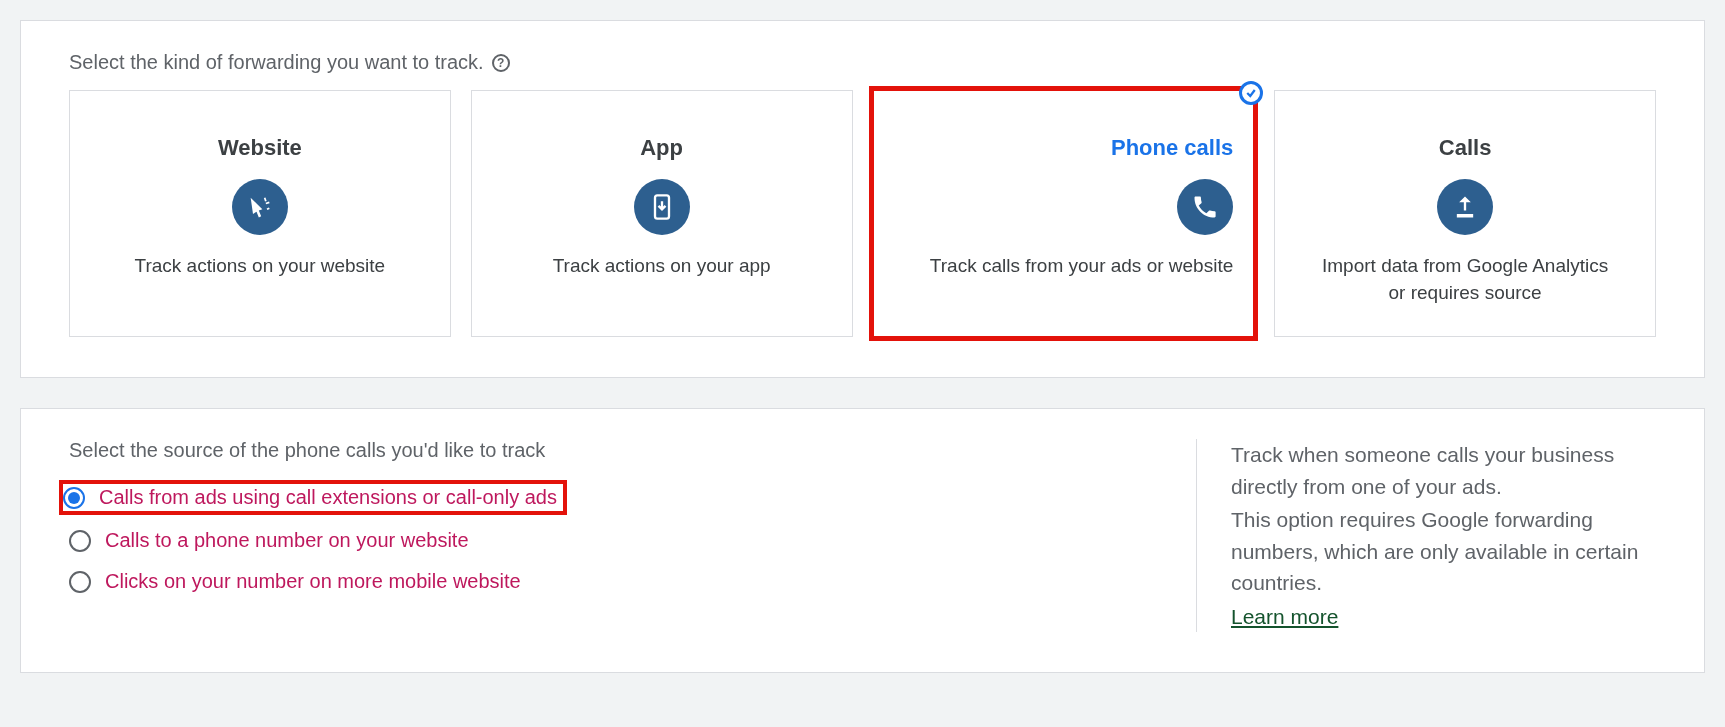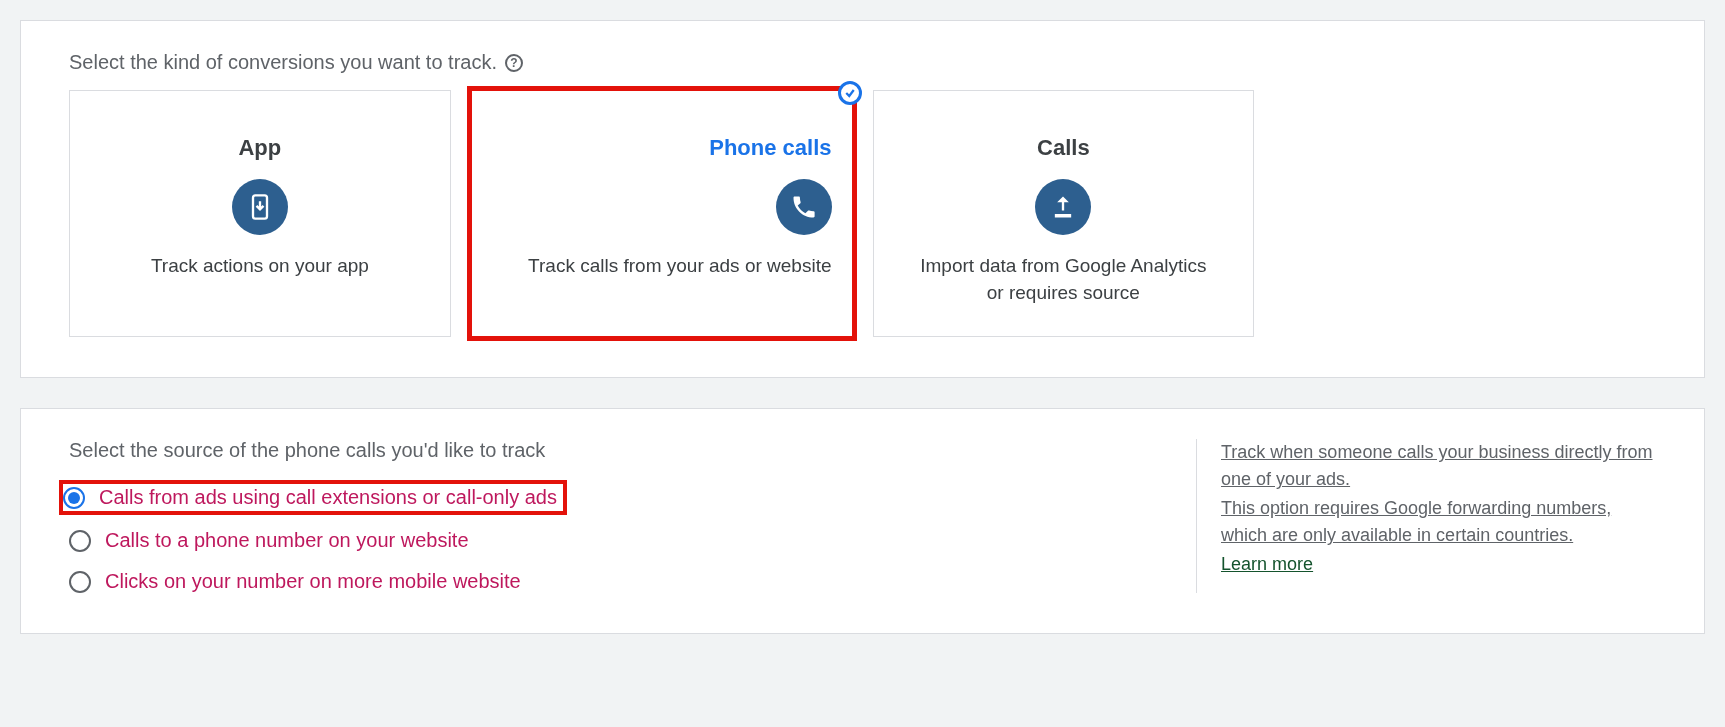--- a/index.html
+++ b/index.html
@@ -84,25 +84,24 @@
   }
   .check-badge svg { width: 12px; height: 12px; stroke: #1a73e8; stroke-width: 3; fill: none; }
   .highlight-card { outline: 5px solid #e3120a; outline-offset: -1px; align-items: flex-end; }
   .highlight-radio { outline: 4px solid #e3120a; padding: 2px 6px 2px 0; margin-left: -6px;}
   
   .lower-flex { display: flex; gap: 40px; }
   .radio-col { flex: 1; }
   .info-col {
     width: 460px;
     border-left: 1px solid #dadce0;
-    padding-left: 24px;
+    padding-left: 34px;
     color: #5f6368;
-    font-size: 18px;
+    font-size: 21px;
     line-height: 1.5;
-    text-decoration: underline;
   }
   .info-col p + p { margin-top: 2px; }
   .info-col a { color: #14532d; text-decoration: underline; }
   .radio-group { margin-top: 22px; display: flex; flex-direction: column; gap: 18px; }
   .radio-row {
     display: flex;
     align-items: center;
     gap: 14px;
     cursor: pointer;
     font-size: 20px;
@@ -123,26 +122,36 @@
     width: 12px; height: 12px;
     border-radius: 50%;
     background: #1a73e8;
   }
 </style>
 </head>
 <body>
 
 <div class="panel">
   <div class="prompt-row">
-    <span>Select the kind of conversions you want to track.</span>
+    <span>Select the kind of forwarding you want to track.</span>
     <span class="help-icon">?</span>
   </div>
 
   <div class="cards">
 
+    <div class="card">
+      <div class="card-title">Website</div>
+      <div class="card-icon">
+        <svg viewBox="0 0 24 24">
+            <path d="M4 4 L14 14 L11 15 L13 20 L11 21 L9 16 L6 18 Z"></path>
+            <path d="M16 4 L17 7 M20 8 L17 9 M18 14 L20 13" stroke="#fff" stroke-width="1.5" fill="none"></path>
+          </svg>
+      </div>
+      <div class="card-desc">Track actions on your website</div>
+    </div>
 
     <div class="card">
       <div class="card-title">App</div>
       <div class="card-icon">
         <svg viewBox="0 0 24 24">
             <rect x="6" y="2" width="12" height="20" rx="2" fill="none" stroke="#fff" stroke-width="2"></rect>
             <path d="M12 7 L12 14 M9 11 L12 14 L15 11" stroke="#fff" stroke-width="2" fill="none"></path>
           </svg>
       </div>
       <div class="card-desc">Track actions on your app</div>

